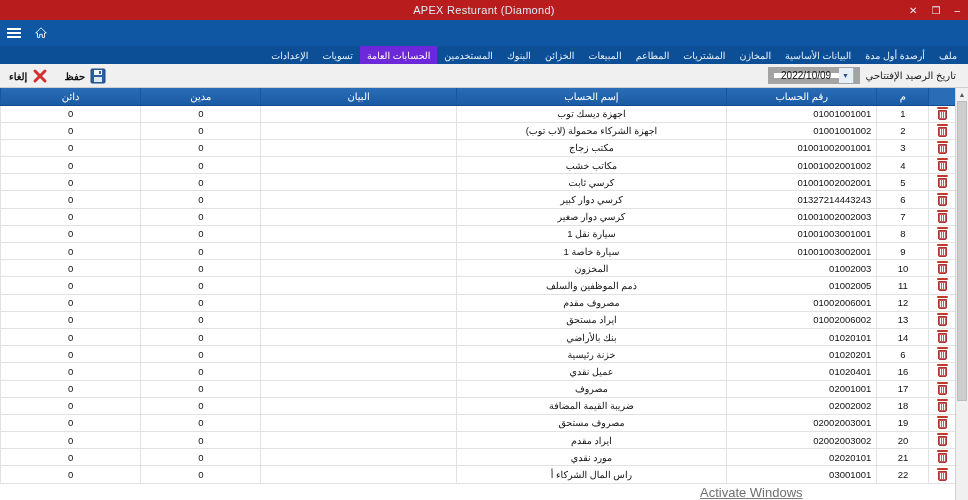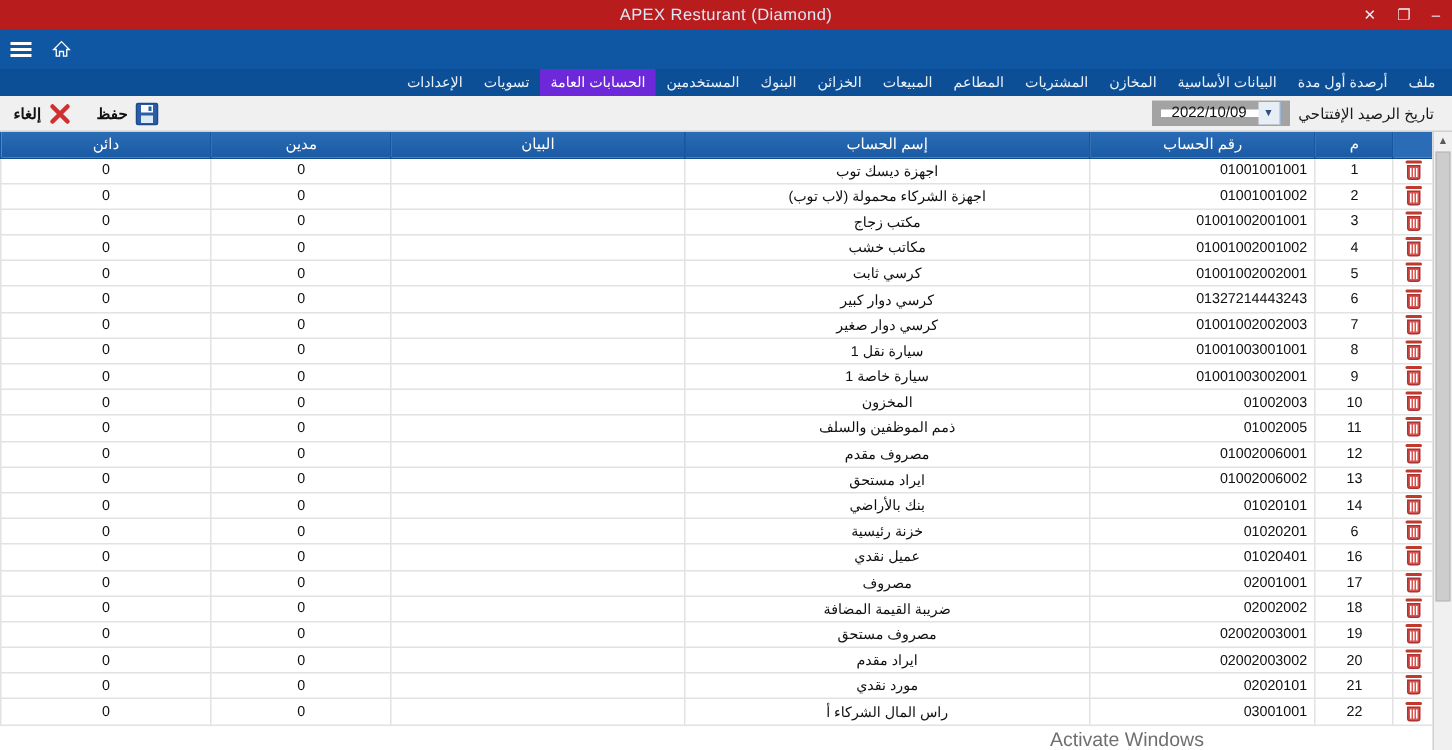--- a/index.html
+++ b/index.html
@@ -267,20 +267,21 @@
   col.w-bayan { width: 195px; }
   col.w-madin { width: 120px; }
   col.w-dayin { width: 140px; }
   .wm-wrap {
     position: absolute;
     left: 700px; bottom: 0;
     width: 250px;
     direction: ltr;
     text-align: left;
     color: #7c7c7c;
+    text-decoration: underline;
   }
   .wm1 { font-size: 13px; color: #6f6f6f; }
   .wm2 { font-size: 9.5px; color: #7f7f7f; }
 </style>
 </head>
 <body>
 
 <div id="app">
 
   <div class="titlebar">

